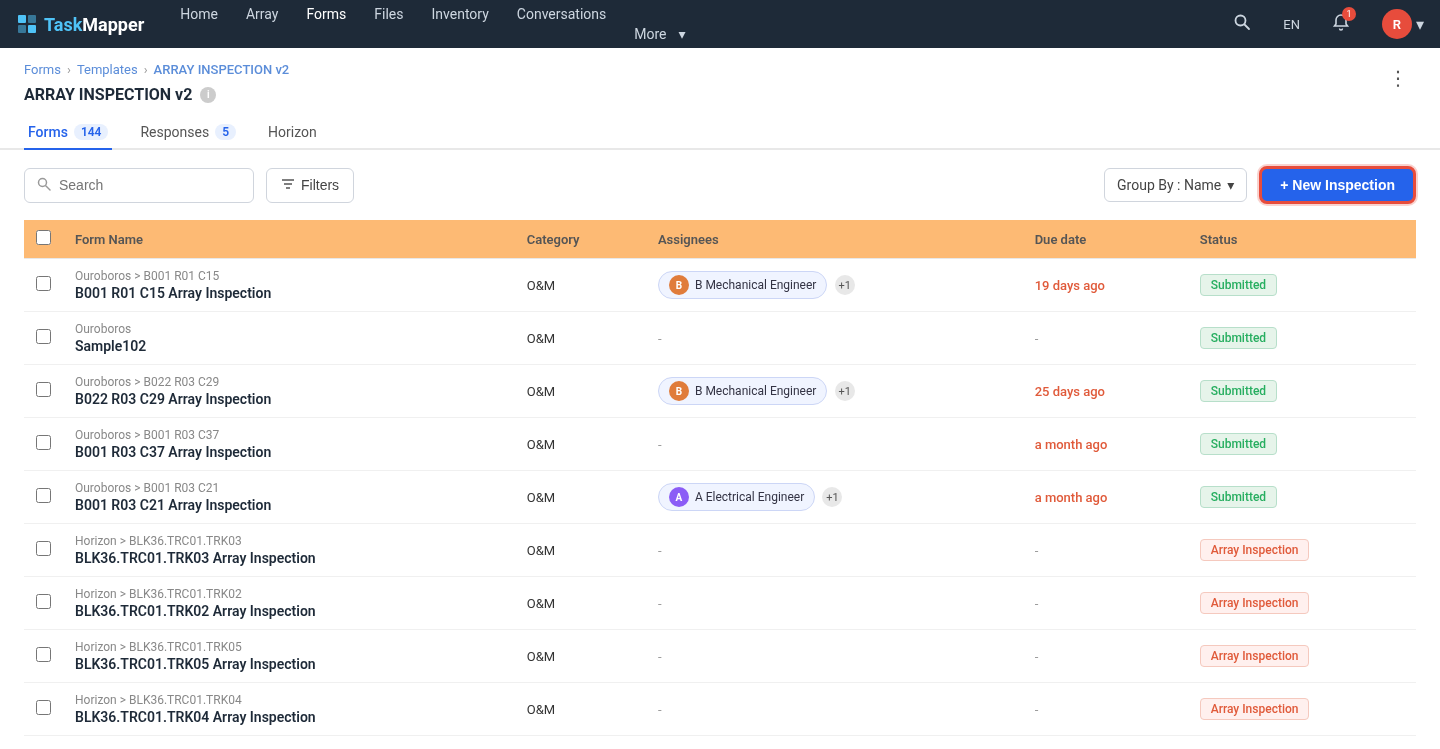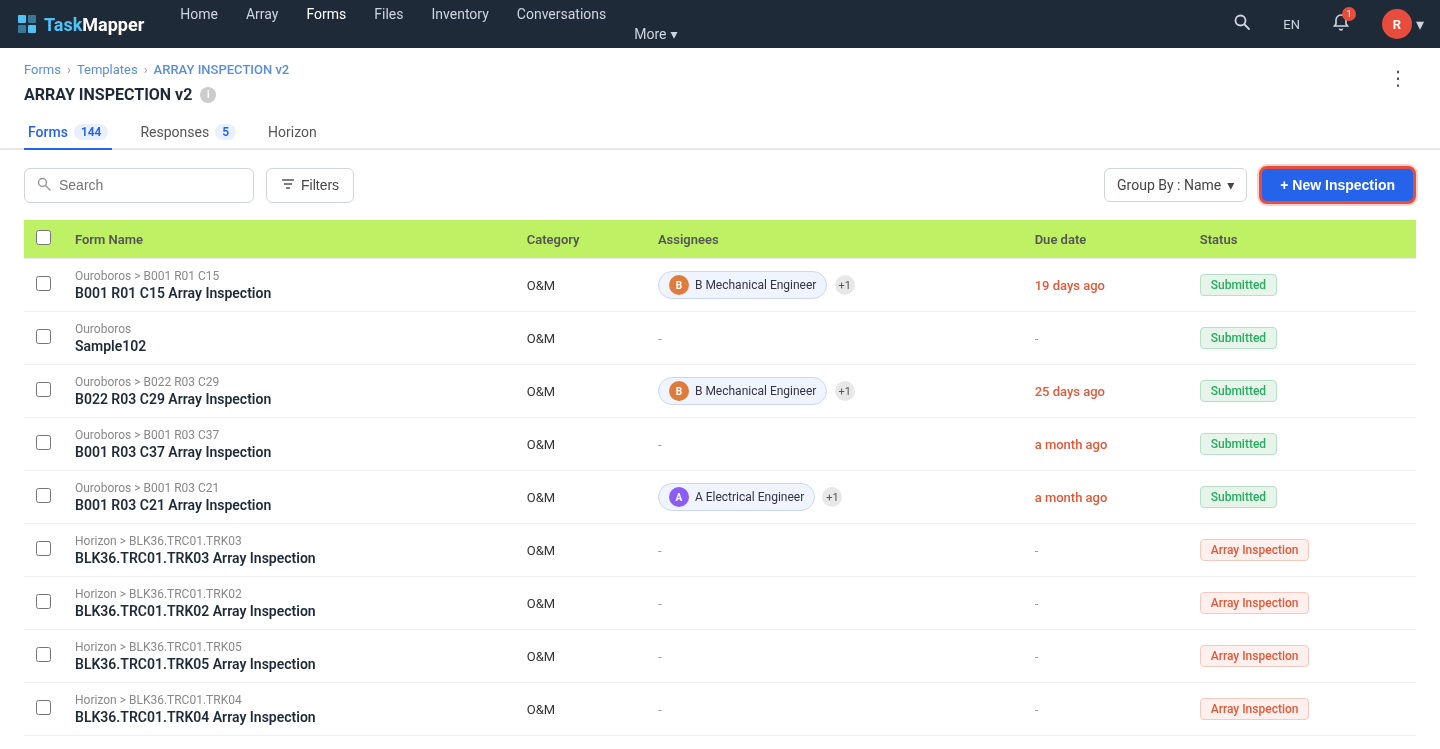--- a/index.html
+++ b/index.html
@@ -165,21 +165,21 @@
     
     .table-area { padding: 0 24px; }
     table { width: 100%; border-collapse: collapse; }
     thead th {
       text-align: left;
       padding: 10px 12px;
       font-size: 13px;
       color: #555;
       font-weight: 600;
       border-bottom: 1px solid #e8e8e8;
-      background: #bef264;
+      background: #fdba74;
     }
     tbody tr {
       border-bottom: 1px solid #f0f0f0;
     }
     td {
       padding: 10px 12px;
       font-size: 13px;
       color: #333;
       vertical-align: middle;
     }
@@ -233,21 +233,21 @@
       <span style="color:#4fc3f7">Task</span><span style="color:white">Mapper</span>
     </span>
   </div>
   <div class="nav-links">
     <a class="nav-link">Home</a>
     <a class="nav-link">Array</a>
     <a class="nav-link active">Forms</a>
     <a class="nav-link">Files</a>
     <a class="nav-link">Inventory</a>
     <a class="nav-link">Conversations</a>
-    <a class="nav-link" style="display:flex;gap:4px;margin-top:20px;">
+    <a class="nav-link" style="display:flex;gap:12px;margin-top:20px;">
       <span>More</span>
       <span>▾</span>
     </a>
   </div>
   <div class="nav-right">
     <span class="nav-icon">
       <svg width="18" height="18" viewBox="0 0 18 18" fill="none">
           <circle cx="7.5" cy="7.5" r="5" stroke="#cdd6e0" stroke-width="1.8"></circle>
           <line x1="11.5" y1="11.5" x2="16" y2="16" stroke="#cdd6e0" stroke-width="1.8" stroke-linecap="round"></line>
         </svg>

